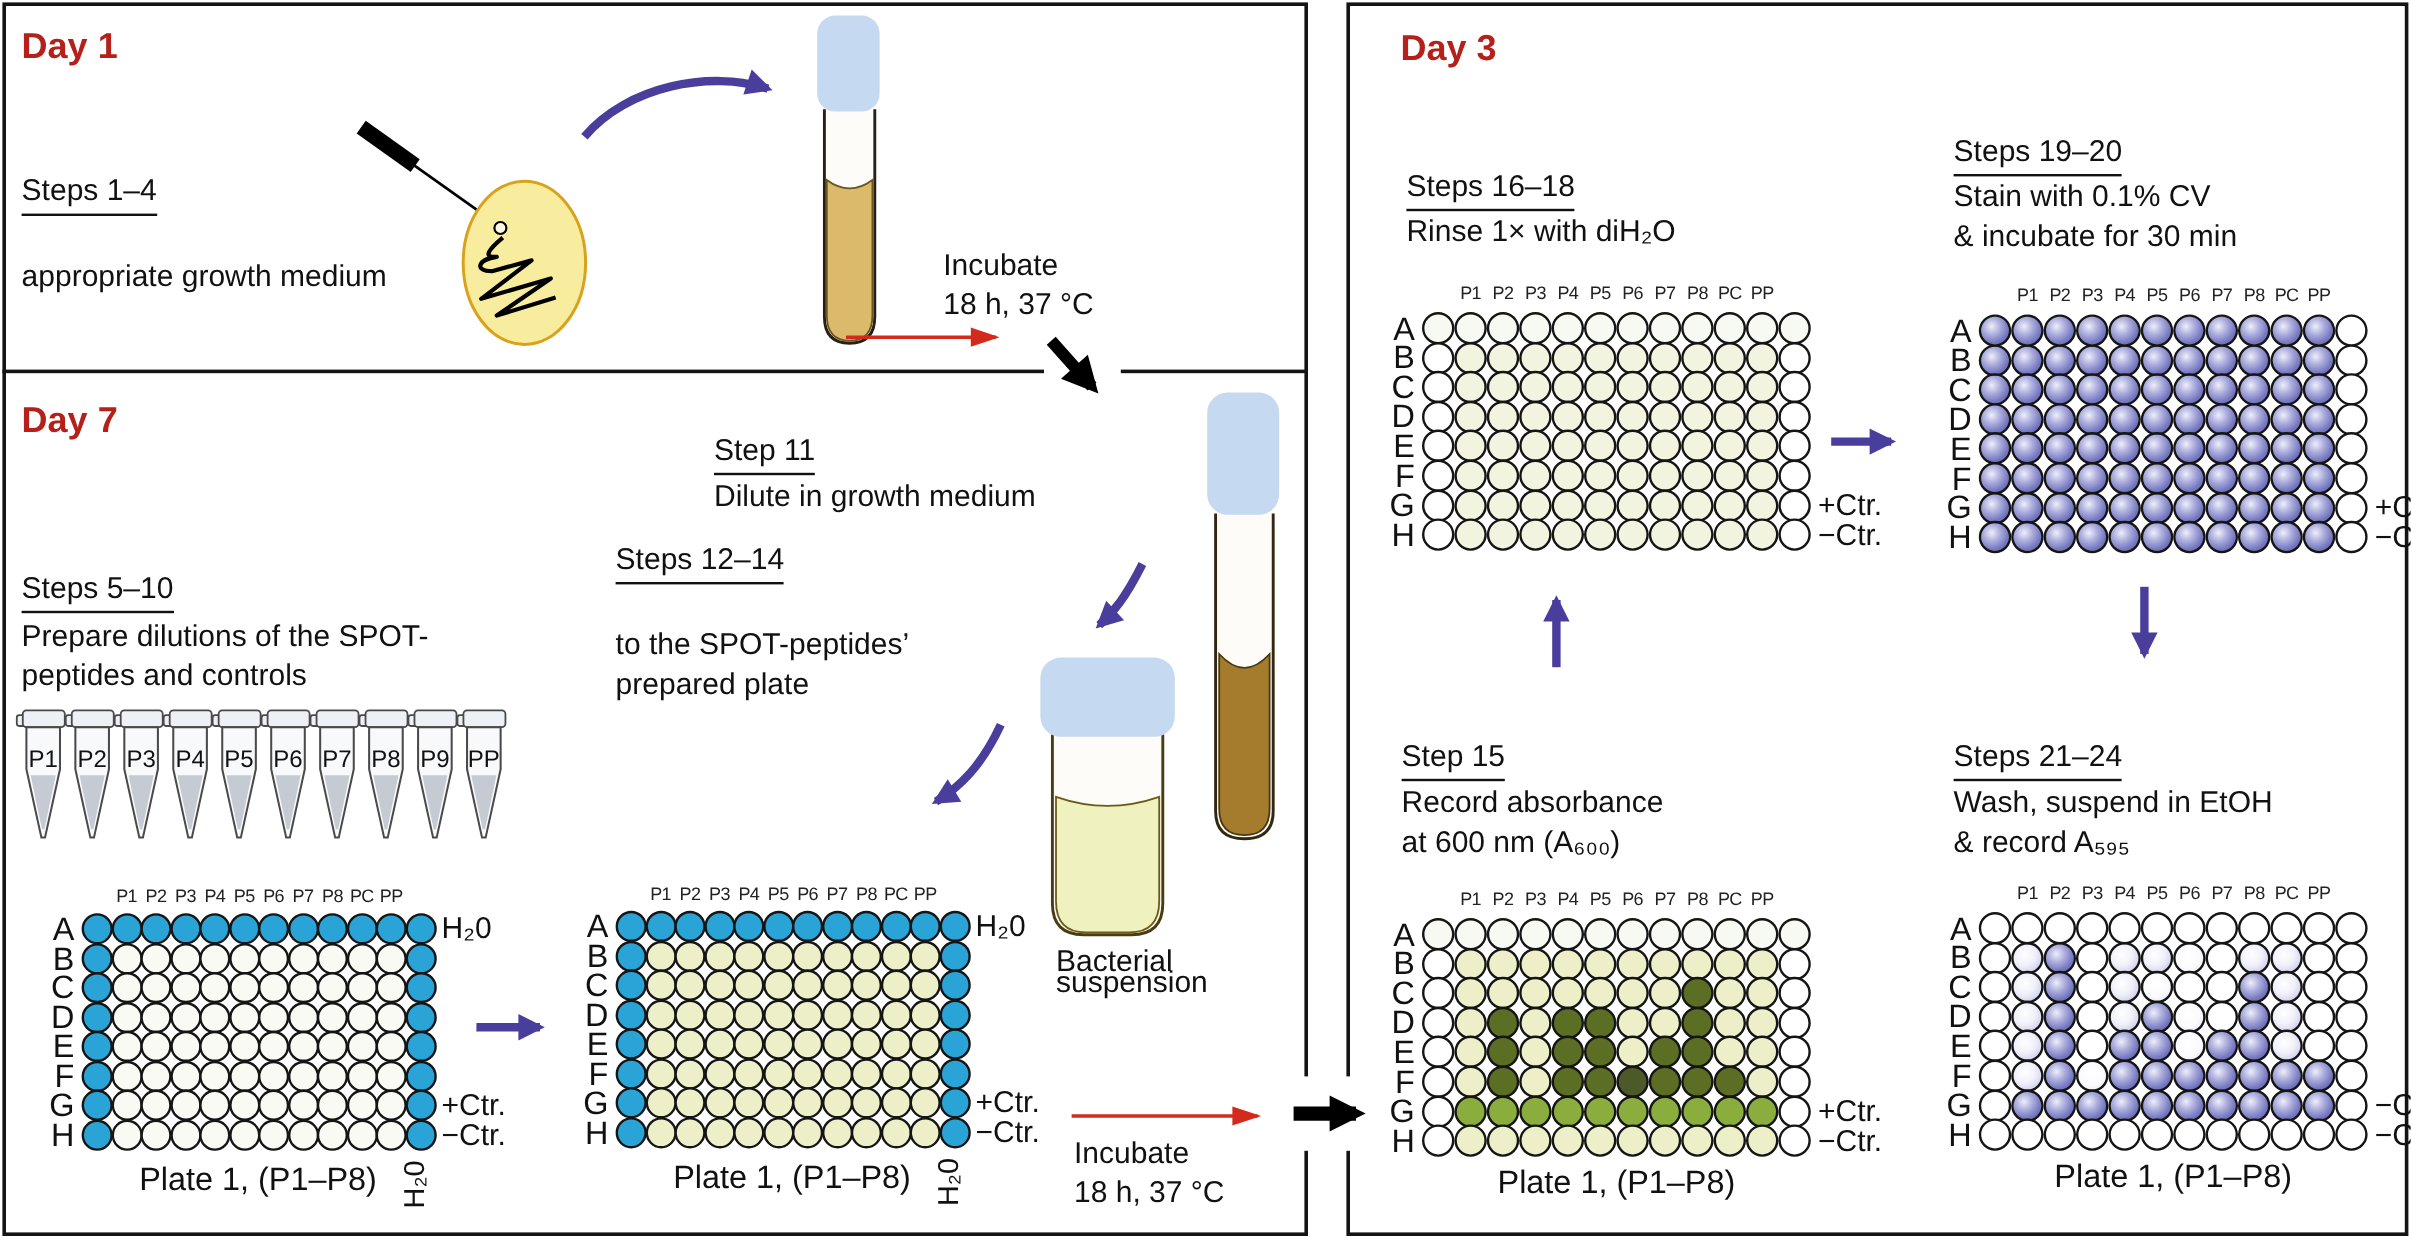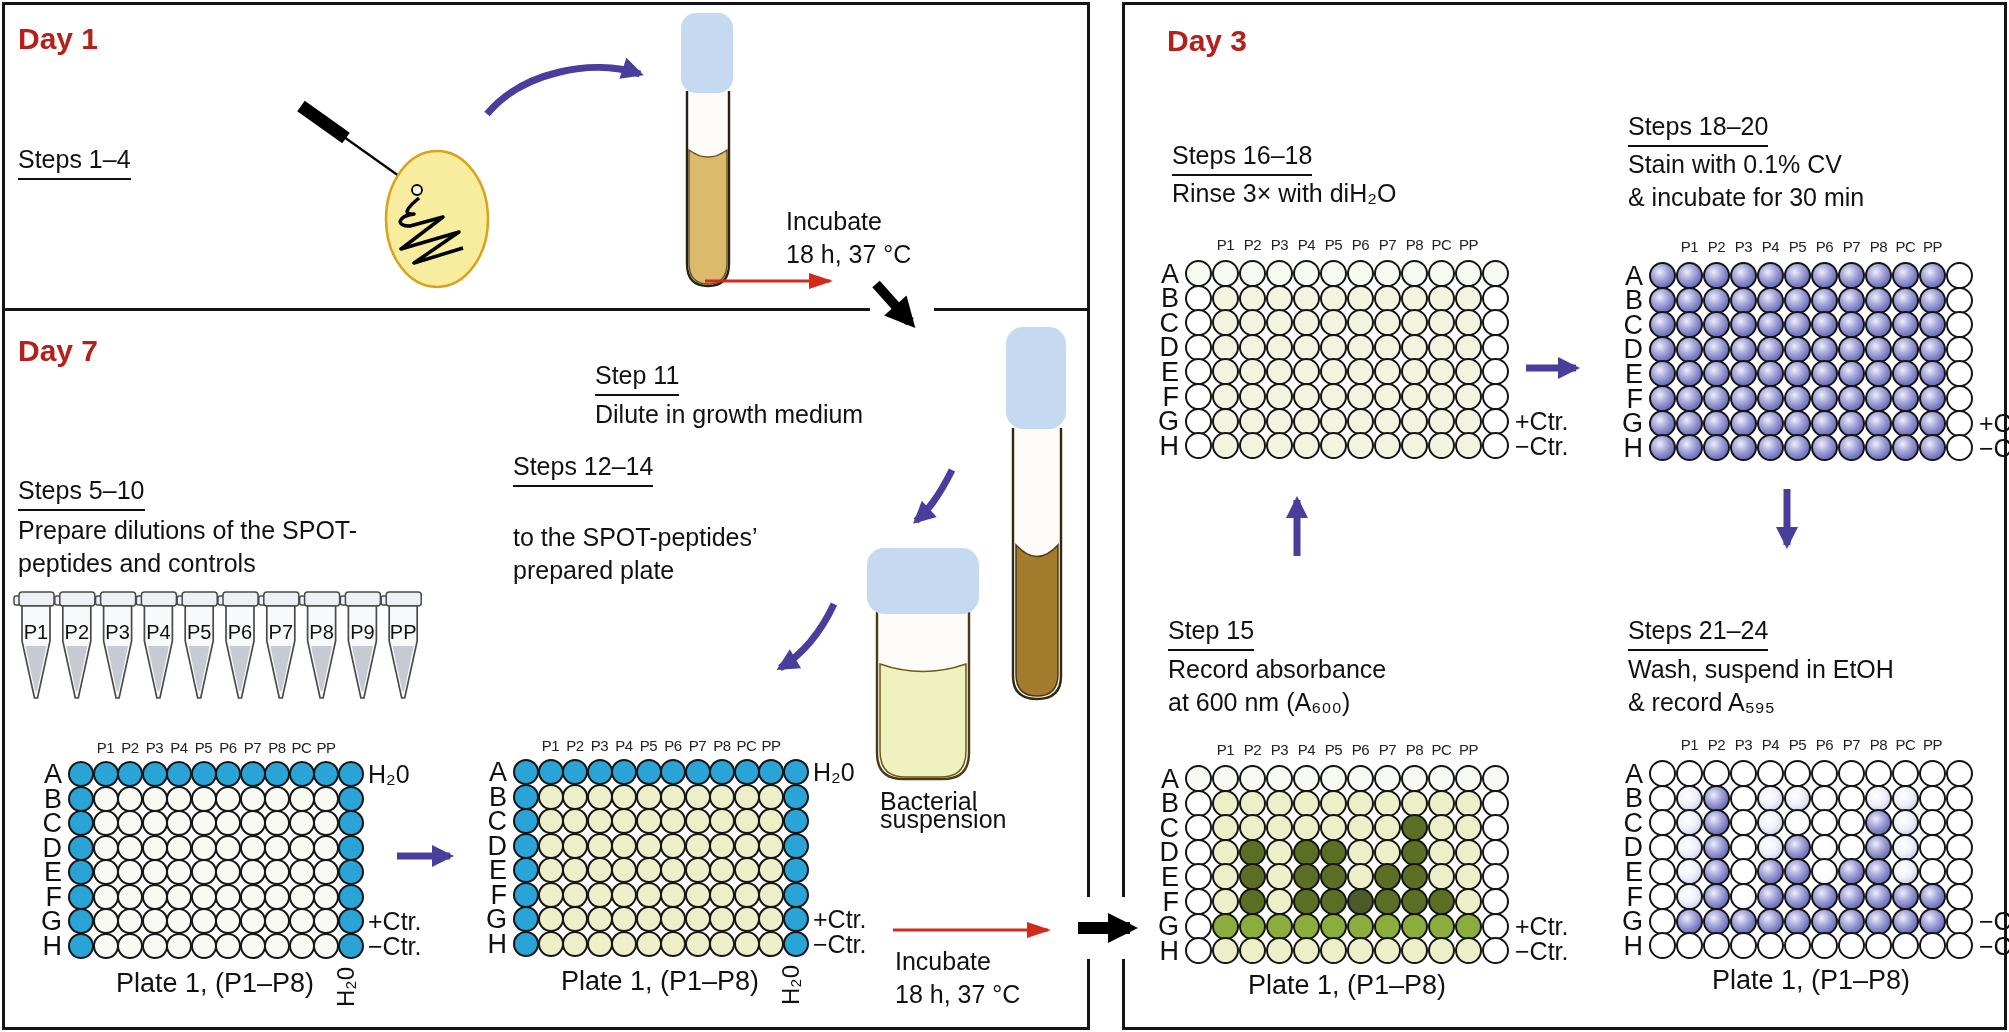--- a/index.html
+++ b/index.html
@@ -42,20 +42,21 @@
 <body>
 
 <div id="canvas">
 
   <div class="panel" id="left-box"></div>
   <div id="divider"></div>
   <div class="panel" id="day3-box"></div>
 
   <div class="txt daytitle" style="left:18px;top:22px">Day 1</div>
   <div class="txt" style="left:18px;top:143px"><span class="stepu">Steps 1–4</span></div>
+  <div class="txt" style="left:18px;top:214px">appropriate growth medium</div>
   <div class="txt" style="left:786px;top:205px">Incubate</div>
   <div class="txt" style="left:786px;top:238px">18 h, 37 °C</div>
   <div class="vlabel" style="left:642px;top:199px">Medium</div>
 
   <div class="txt daytitle" style="left:18px;top:334px">Day 7</div>
   <div class="txt" style="left:595px;top:359px"><span class="stepu">Step 11</span></div>
   <div class="txt" style="left:595px;top:398px">Dilute in growth medium</div>
   <div class="txt" style="left:513px;top:450px"><span class="stepu">Steps 12–14</span></div>
   <div class="txt" style="left:513px;top:521px">to the SPOT-peptides’</div>
   <div class="txt" style="left:513px;top:554px">prepared plate</div>
@@ -65,22 +66,22 @@
   <div class="txt" style="left:886px;top:674px;font-size:27px">OD₆₀₀</div>
   <div class="txt" style="left:886px;top:710px;font-size:27px">0.01</div>
   <div class="txt" style="left:880px;top:785px">Bacterial</div>
   <div class="txt" style="left:880px;top:803px">suspension</div>
   <div class="vlabel" style="left:972px;top:599px">Bacteria</div>
   <div class="txt" style="left:895px;top:945px">Incubate</div>
   <div class="txt" style="left:895px;top:978px">18 h, 37 °C</div>
 
   <div class="txt daytitle" style="left:1167px;top:24px">Day 3</div>
   <div class="txt" style="left:1172px;top:139px"><span class="stepu">Steps 16–18</span></div>
-  <div class="txt" style="left:1172px;top:177px">Rinse 3× with diH₂O</div>
-  <div class="txt" style="left:1628px;top:110px"><span class="stepu">Steps 18–20</span></div>
+  <div class="txt" style="left:1172px;top:177px">Rinse 1× with diH₂O</div>
+  <div class="txt" style="left:1628px;top:110px"><span class="stepu">Steps 19–20</span></div>
   <div class="txt" style="left:1628px;top:148px">Stain with 0.1% CV</div>
   <div class="txt" style="left:1628px;top:181px">&amp; incubate for 30 min</div>
   <div class="txt" style="left:1168px;top:614px"><span class="stepu">Step 15</span></div>
   <div class="txt" style="left:1168px;top:653px">Record absorbance</div>
   <div class="txt" style="left:1168px;top:686px">at 600 nm (A₆₀₀)</div>
   <div class="txt" style="left:1628px;top:614px"><span class="stepu">Steps 21–24</span></div>
   <div class="txt" style="left:1628px;top:653px">Wash, suspend in EtOH</div>
   <div class="txt" style="left:1628px;top:686px">&amp; record A₅₉₅</div>
 
   <div class="plate" id="plate-d2a">

